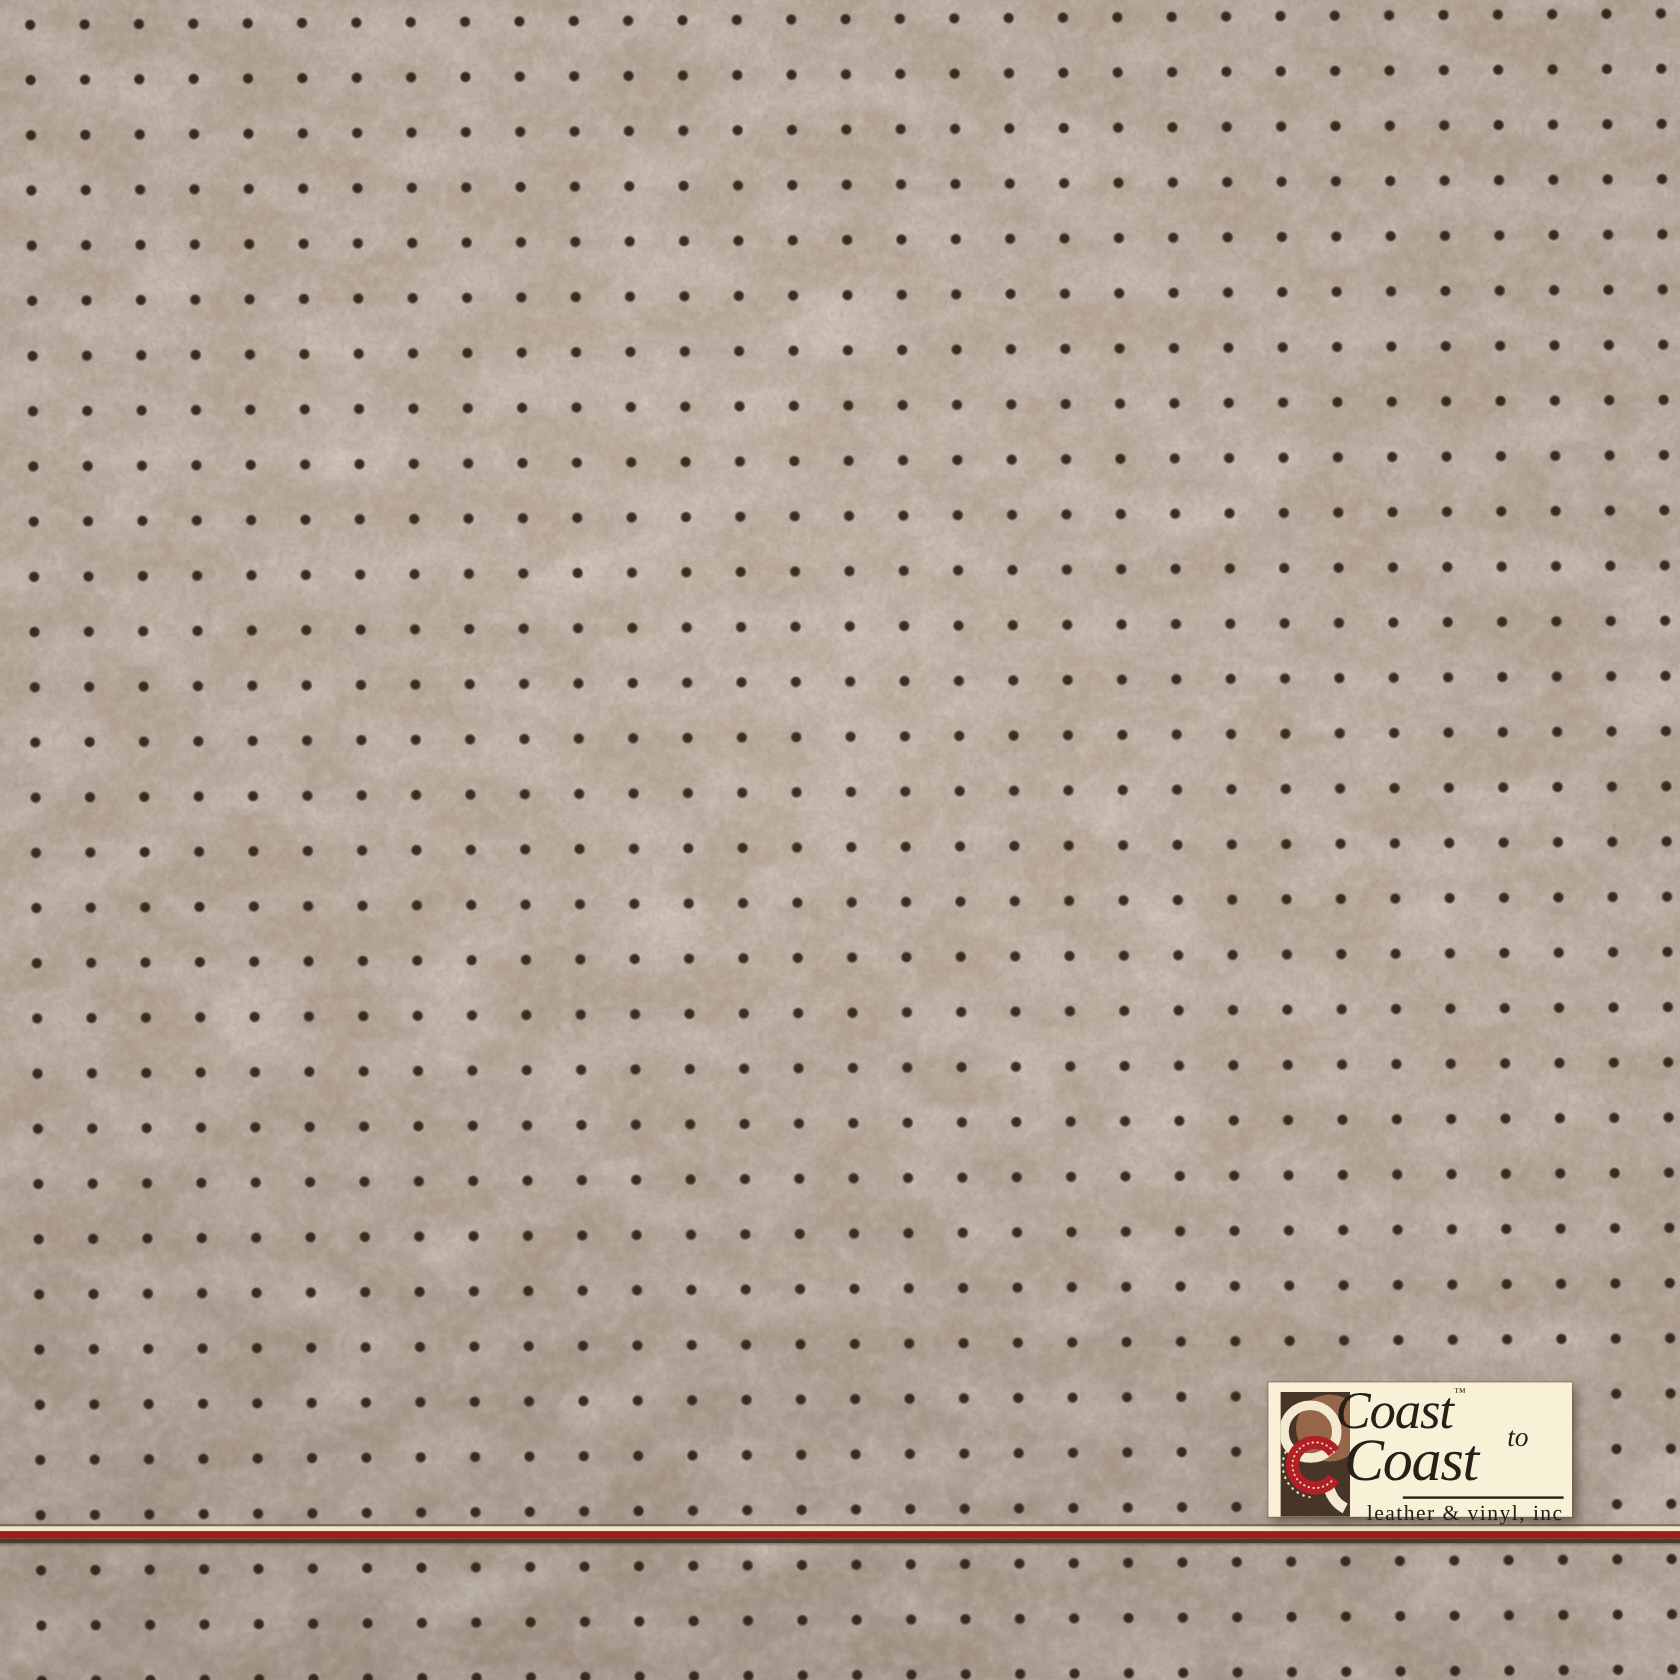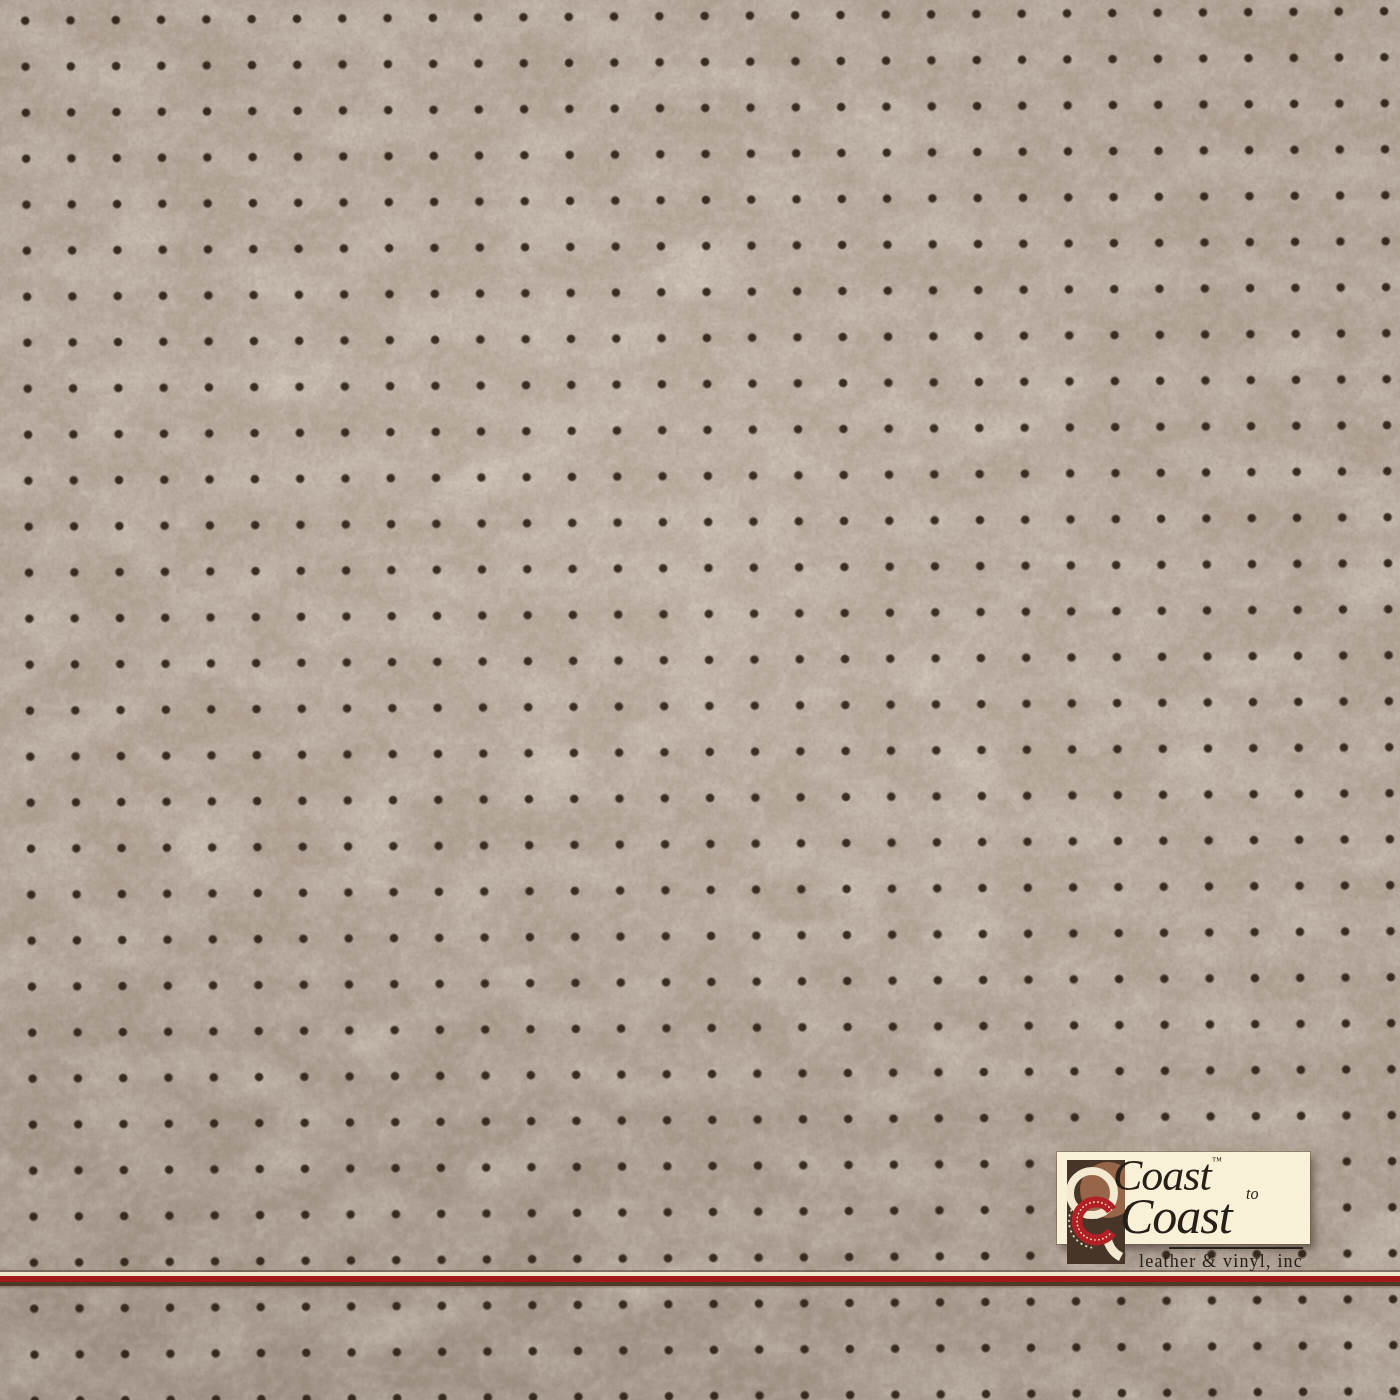--- a/index.html
+++ b/index.html
@@ -49,21 +49,21 @@
     position: absolute; left: 0; right: 0; top: 1270px; z-index: 5;
   }
   .stripe .s-line   { height: 1.5px; background: rgba(86,68,52,0.55); }
   .stripe .s-cream  { height: 4.5px; background: var(--stripe-cream, #f0e7cb); }
   .stripe .s-red    { height: 5.5px; background: var(--stripe-red, #a21b1b); }
   .stripe .s-shadow { height: 4px;   background: var(--stripe-shadow, #4e3a2a); }
   .stripe .s-fade   { height: 3px;   background: linear-gradient(rgba(78,58,42,0.4), rgba(78,58,42,0)); }
   
   .logo {
     position: absolute; left: 1057px; top: 1152px;
-    width: 253px; height: 92px; z-index: 6;
+    width: 253px; height: 112px; z-index: 6;
     background: var(--logo-background, #f8f1d8);
     box-shadow: 0 0 0 1px rgba(110,88,62,0.45), 4px 5px 8px rgba(45,34,24,0.5);
   }
   .emblem {
     position: absolute; left: 10px; top: 8px;
     width: 58px; height: 104px; display: block;
   }
   .em-bg        { fill: var(--emblem-background, #473527); }
   .em-sienna    { fill: var(--emblem-sienna, #97664a); }
   .em-cream-st  { stroke: var(--emblem-cream, #f2e9d0); fill: none; }
@@ -72,22 +72,22 @@
     position: absolute; left: 56px; top: 0px;
     font-style: italic; font-size: 44px; line-height: 1.1;
     color: var(--logo-ink, #262018); letter-spacing: -1px;
     white-space: nowrap;
   }
   .t1 .tm {
     font-size: 10px; font-style: normal; letter-spacing: 0;
     vertical-align: top; position: relative; top: 3px; left: 1px;
   }
   .t-to {
-    position: absolute; left: 189px; top: 33px;
-    font-style: italic; font-size: 16px;
+    position: absolute; left: 199px; top: 33px;
+    font-style: italic; font-size: 23px;
     color: var(--logo-ink, #262018);
   }
   .t2 {
     position: absolute; left: 63px; top: 38px;
     font-style: italic; font-size: 50px; line-height: 1.05;
     color: var(--logo-ink, #262018); letter-spacing: -1px;
     white-space: nowrap;
   }
   .rule {
     position: absolute; left: 112px; right: 7px; top: 95px;

